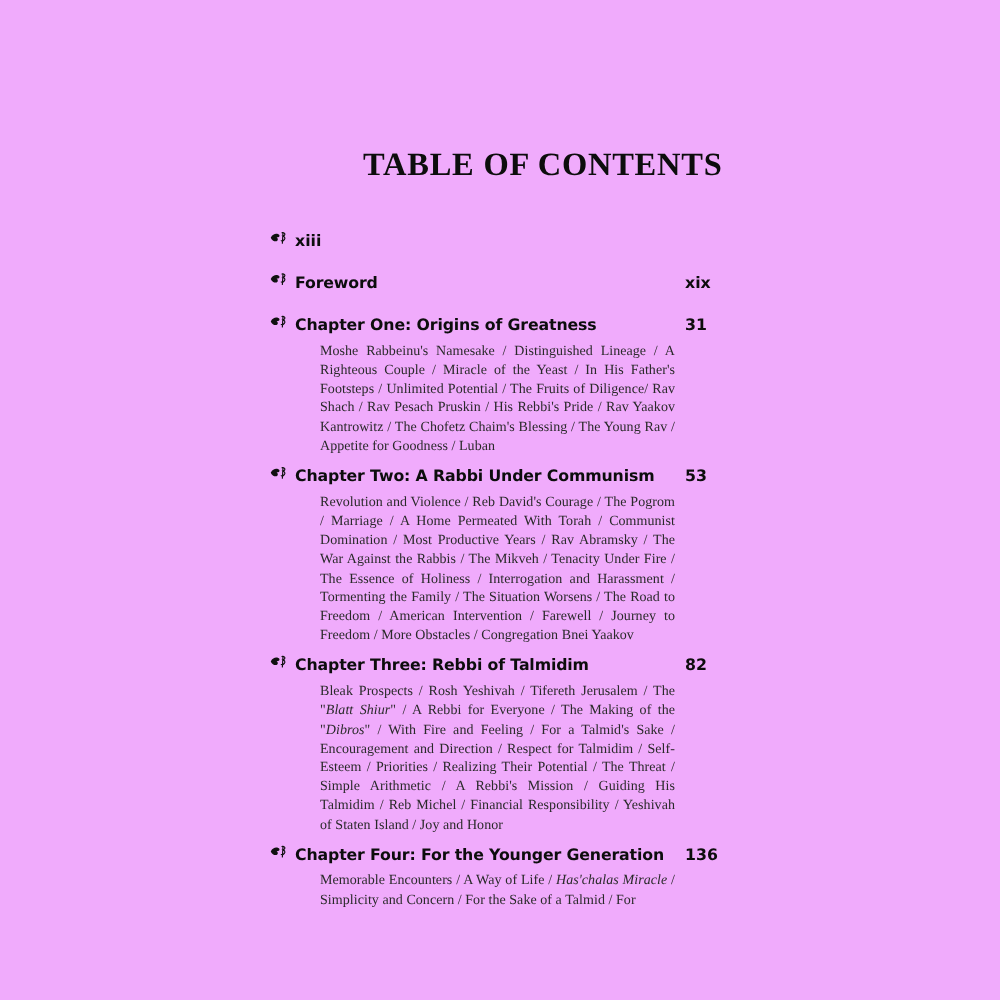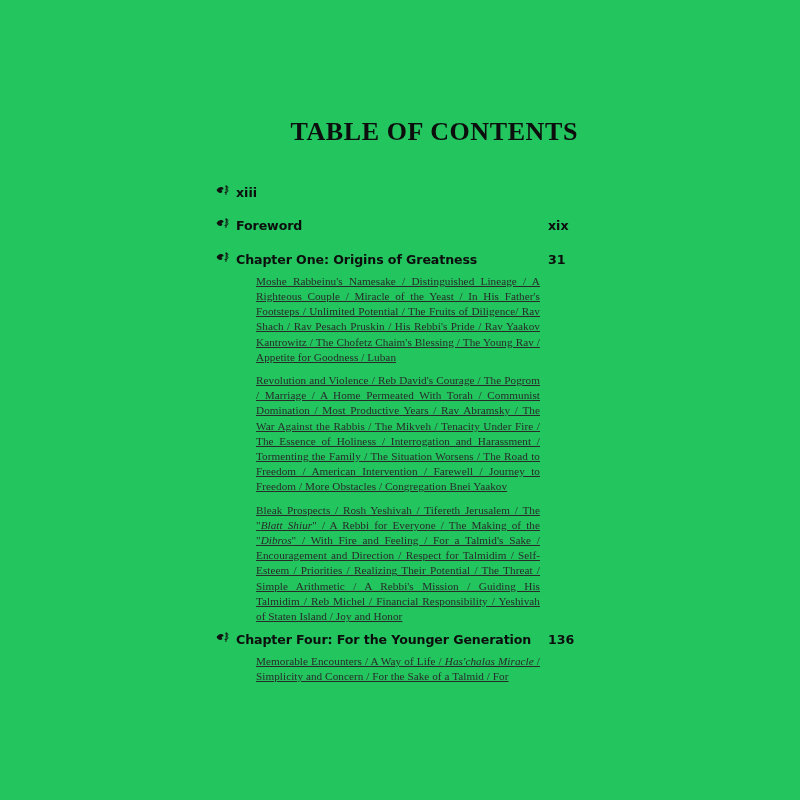--- a/index.html
+++ b/index.html
@@ -14,21 +14,21 @@
     overflow: hidden;
     font-family: "Liberation Serif", "DejaVu Serif", serif;
     color: #141414;
     -webkit-font-smoothing: antialiased;
   }
 
   .page {
     position: relative;
     width: 800px;
     height: 800px;
-    background: #22c55e;
+    background: #f0abfc;
   }
 
   
   .toc {
     position: absolute;
     left: 216px;
     top: 118px;
     width: 362px;   
   }
 
@@ -96,21 +96,20 @@
   .detail {
     margin: 6px 0 0 40px;   
     width: 284px;           
     text-align: justify;
     text-justify: inter-word;
     font-family: "Liberation Serif", "DejaVu Serif", serif;
     font-size: 11.2px;
     line-height: 15.2px;
     color: #2a2a2a;
     letter-spacing: 0.05px;
-    text-decoration: underline;
   }
   .detail i { font-style: italic; }
 </style>
 </head>
 <body style="background: rgb(255, 255, 255);">
 
 <div class="page">
   <div class="toc">
 
     <h1 class="toc-title">TABLE OF CONTENTS</h1>
@@ -146,23 +145,43 @@
                 <path d="M0.6 5.1 C2.2 2.3 4.6 1.6 6.6 2.4 C7.4 2.7 7.8 3.4 7.5 4.0 C7.2 4.7 6.3 5.0 5.3 4.7 C6.3 5.6 6.5 6.6 6.0 7.3 C5.3 8.2 3.6 8.3 2.3 7.3 C1.5 6.7 0.9 6.0 0.6 5.1 Z" fill="#111"></path>
                 <path d="M9.6 1.2 C10.9 0.9 11.9 1.5 11.9 2.4 C11.9 3.1 11.3 3.6 10.5 3.8 C11.5 4.2 12.0 4.9 11.9 5.8 C11.7 7.1 10.3 7.9 9.0 7.6 M10.4 1.0 L9.9 9.6" stroke="#111" stroke-width="0.95" fill="none" stroke-linecap="round"></path>
               </svg>
             </span>
             <span class="entry-label">Chapter One: Origins of Greatness</span>
             <span class="entry-page">31</span>
           </div>
           <p class="detail">Moshe Rabbeinu's Namesake / Distinguished Lineage / A Righteous Couple / Miracle of the Yeast / In His Father's Footsteps / Unlimited Potential / The Fruits of Diligence/ Rav Shach / Rav Pesach Pruskin / His Rebbi's Pride / Rav Yaakov Kantrowitz / The Chofetz Chaim's Blessing / The Young Rav / Appetite for Goodness / Luban</p>
         </div>
         <div class="entry chapter">
+          <div class="entry-head">
+            <span class="fleuron" title="❊">
+              <svg width="15" height="11" viewBox="0 0 15 11" aria-hidden="true">
+                <path d="M0.6 5.1 C2.2 2.3 4.6 1.6 6.6 2.4 C7.4 2.7 7.8 3.4 7.5 4.0 C7.2 4.7 6.3 5.0 5.3 4.7 C6.3 5.6 6.5 6.6 6.0 7.3 C5.3 8.2 3.6 8.3 2.3 7.3 C1.5 6.7 0.9 6.0 0.6 5.1 Z" fill="#111"></path>
+                <path d="M9.6 1.2 C10.9 0.9 11.9 1.5 11.9 2.4 C11.9 3.1 11.3 3.6 10.5 3.8 C11.5 4.2 12.0 4.9 11.9 5.8 C11.7 7.1 10.3 7.9 9.0 7.6 M10.4 1.0 L9.9 9.6" stroke="#111" stroke-width="0.95" fill="none" stroke-linecap="round"></path>
+              </svg>
+            </span>
+            <span class="entry-label">Chapter Two: A Rabbi Under Communism</span>
+            <span class="entry-page">53</span>
+          </div>
           <p class="detail">Revolution and Violence / Reb David's Courage / The Pogrom / Marriage / A Home Permeated With Torah / Communist Domination / Most Productive Years / Rav Abramsky / The War Against the Rabbis / The Mikveh / Tenacity Under Fire / The Essence of Holiness / Interrogation and Harassment / Tormenting the Family / The Situation Worsens / The Road to Freedom / American Intervention / Farewell / Journey to Freedom / More Obstacles / Congregation Bnei Yaakov</p>
         </div>
         <div class="entry chapter">
+          <div class="entry-head">
+            <span class="fleuron" title="❊">
+              <svg width="15" height="11" viewBox="0 0 15 11" aria-hidden="true">
+                <path d="M0.6 5.1 C2.2 2.3 4.6 1.6 6.6 2.4 C7.4 2.7 7.8 3.4 7.5 4.0 C7.2 4.7 6.3 5.0 5.3 4.7 C6.3 5.6 6.5 6.6 6.0 7.3 C5.3 8.2 3.6 8.3 2.3 7.3 C1.5 6.7 0.9 6.0 0.6 5.1 Z" fill="#111"></path>
+                <path d="M9.6 1.2 C10.9 0.9 11.9 1.5 11.9 2.4 C11.9 3.1 11.3 3.6 10.5 3.8 C11.5 4.2 12.0 4.9 11.9 5.8 C11.7 7.1 10.3 7.9 9.0 7.6 M10.4 1.0 L9.9 9.6" stroke="#111" stroke-width="0.95" fill="none" stroke-linecap="round"></path>
+              </svg>
+            </span>
+            <span class="entry-label">Chapter Three: Rebbi of Talmidim</span>
+            <span class="entry-page">82</span>
+          </div>
           <p class="detail">Bleak Prospects / Rosh Yeshivah / Tifereth Jerusalem / The "<i>Blatt Shiur</i>" / A Rebbi for Everyone / The Making of the "<i>Dibros</i>" / With Fire and Feeling / For a Talmid's Sake / Encouragement and Direction / Respect for Talmidim / Self-Esteem / Priorities / Realizing Their Potential / The Threat / Simple Arithmetic / A Rebbi's Mission / Guiding His Talmidim / Reb Michel / Financial Responsibility / Yeshivah of Staten Island / Joy and Honor</p>
         </div>
         <div class="entry chapter">
           <div class="entry-head">
             <span class="fleuron" title="❊">
               <svg width="15" height="11" viewBox="0 0 15 11" aria-hidden="true">
                 <path d="M0.6 5.1 C2.2 2.3 4.6 1.6 6.6 2.4 C7.4 2.7 7.8 3.4 7.5 4.0 C7.2 4.7 6.3 5.0 5.3 4.7 C6.3 5.6 6.5 6.6 6.0 7.3 C5.3 8.2 3.6 8.3 2.3 7.3 C1.5 6.7 0.9 6.0 0.6 5.1 Z" fill="#111"></path>
                 <path d="M9.6 1.2 C10.9 0.9 11.9 1.5 11.9 2.4 C11.9 3.1 11.3 3.6 10.5 3.8 C11.5 4.2 12.0 4.9 11.9 5.8 C11.7 7.1 10.3 7.9 9.0 7.6 M10.4 1.0 L9.9 9.6" stroke="#111" stroke-width="0.95" fill="none" stroke-linecap="round"></path>
               </svg>
             </span>

